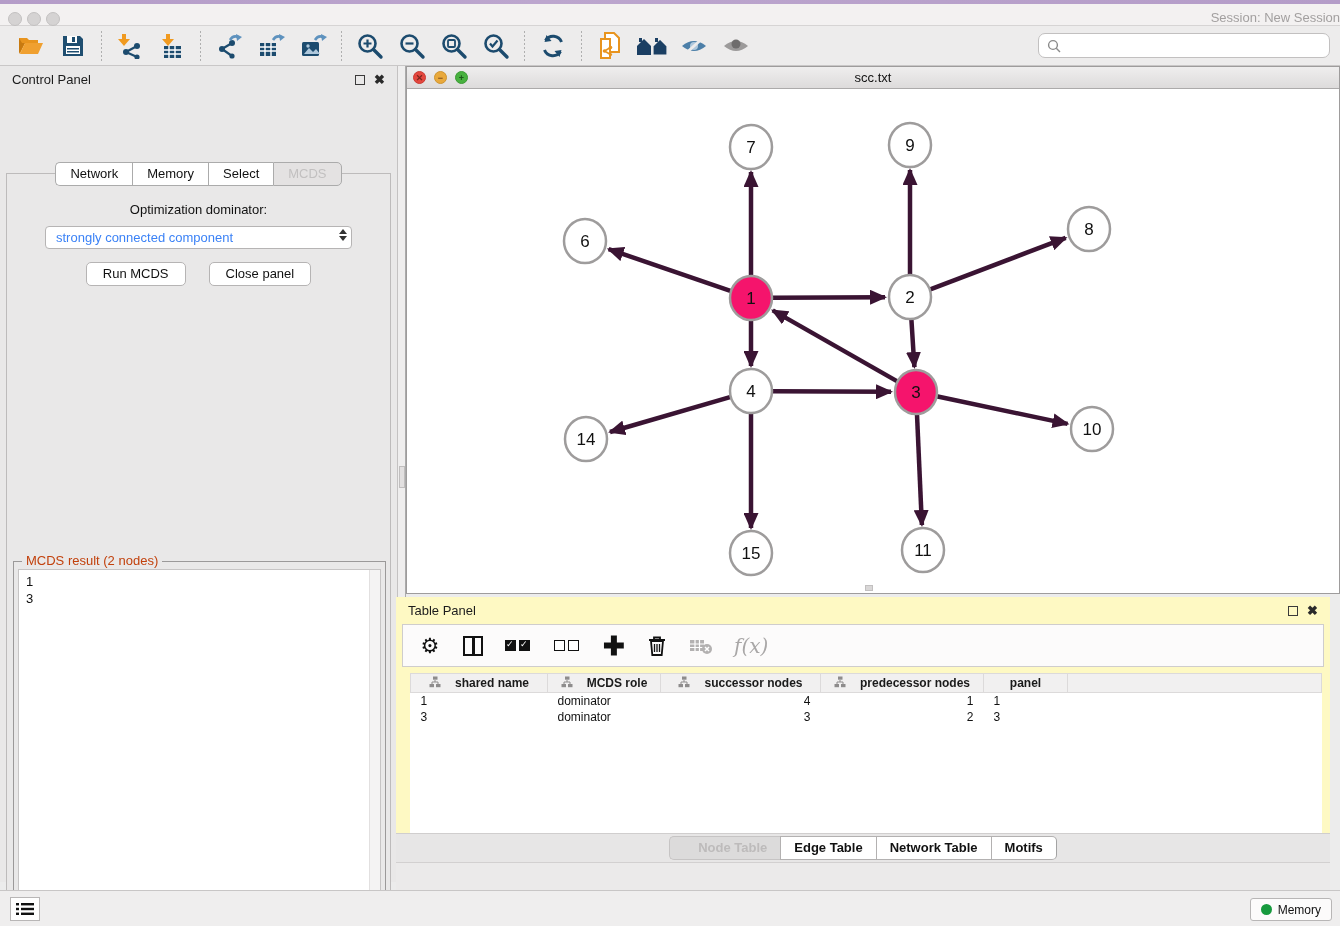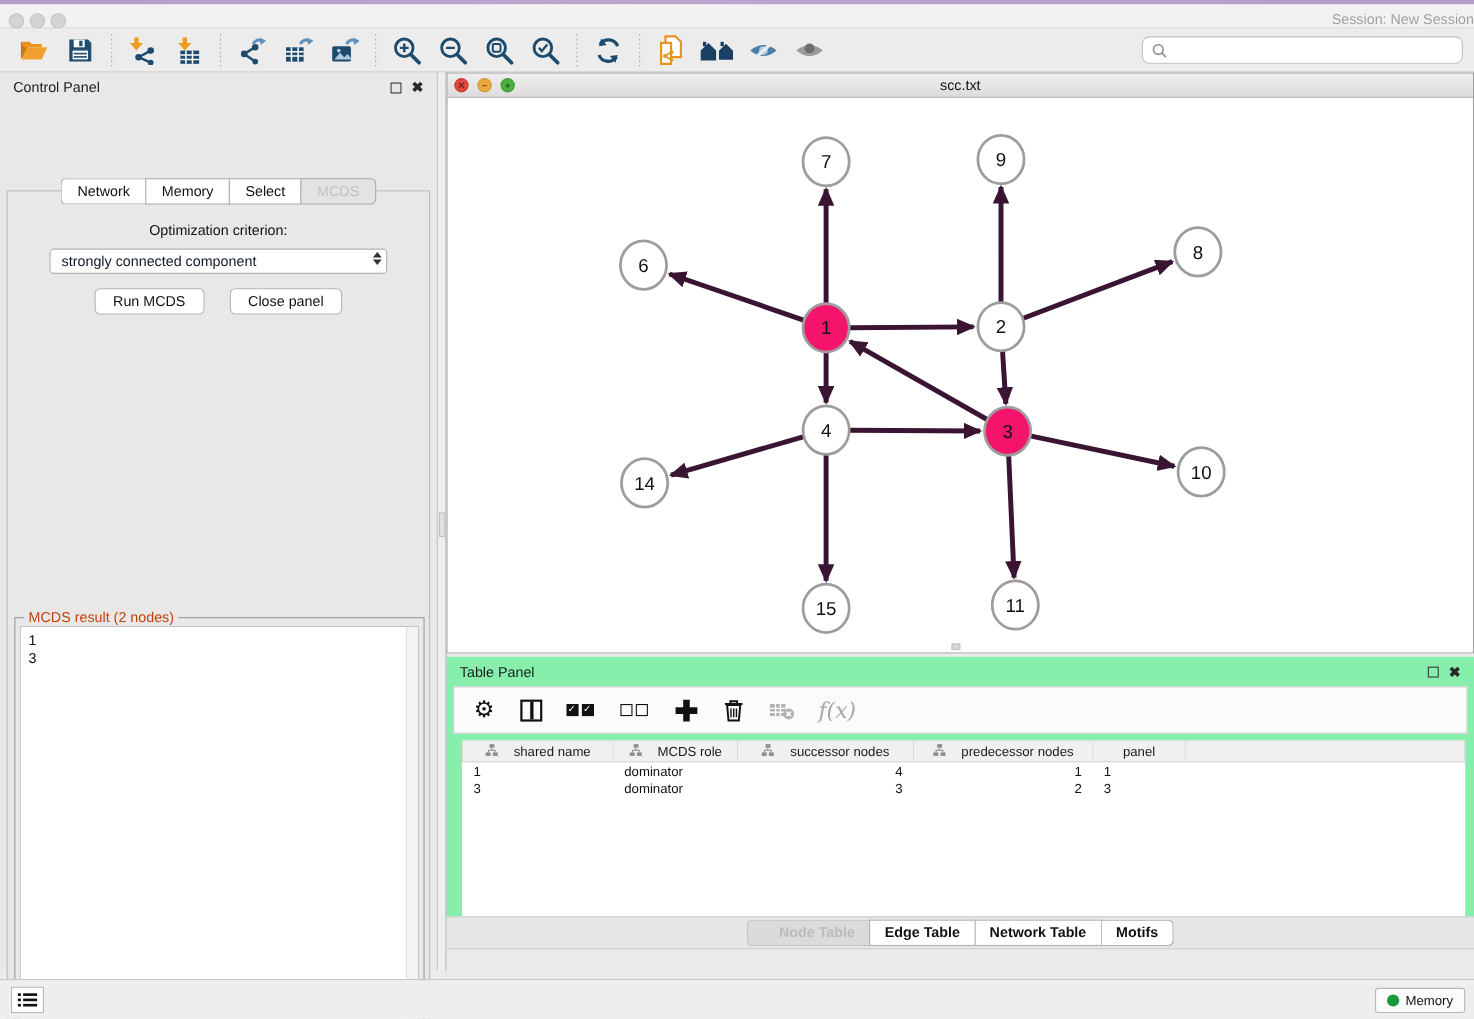--- a/index.html
+++ b/index.html
@@ -40,21 +40,21 @@
   .cp-tabs { position:absolute; left:0; top:96px; width:397px; display:flex; justify-content:center; z-index:2; }
   .cp-tab { font-size:13px; padding:3px 14px 4px; background:#FFFFFF; border:1px solid #ABABAB;
     border-right:none; color:#111; }
   .cp-tab:first-child { border-top-left-radius:5px; border-bottom-left-radius:5px; }
   .cp-tab:last-child { border-right:1px solid #ABABAB; border-top-right-radius:5px; border-bottom-right-radius:5px; }
   .cp-tab.disabled { background:#E4E2E2; color:#C2C0C0; }
   .cp-box { position:absolute; left:6px; top:107px; width:385px; height:771px; border:1px solid #BDBBBB;
     background:#E9E8E8; }
   .opt-label { text-align:center; margin-top:28px; font-size:13px; color:#111; }
   .select-ctl { margin:9px auto 0; width:307px; height:23px; background:#FFFFFF; border:1px solid #B6B4B4;
-    border-radius:4px; display:flex; align-items:center; font-size:13px; color:#0f172a; padding-left:10px; position:relative; }
+    border-radius:4px; display:flex; align-items:center; font-size:13px; color:#3b82f6; padding-left:10px; position:relative; }
   .select-ctl .stepper { position:absolute; right:4px; top:2px; display:flex; flex-direction:column; gap:2px; }
   .stepper i { width:0; height:0; border-left:4px solid transparent; border-right:4px solid transparent; display:block; }
   .stepper .up { border-bottom:5px solid #333; }
   .stepper .dn { border-top:5px solid #333; }
   .btn-row { display:flex; justify-content:center; gap:23px; margin-top:13px; }
   .cp-btn { font-size:13px; color:#111; background:#FFFFFF; border:1px solid #B6B4B4; border-radius:5px;
     padding:3px 16px 4px; font-family:"Liberation Sans",sans-serif; }
   .result-fieldset { position:absolute; left:6px; top:387px; width:373px; height:376px;
     border:1px solid #9B9999; background:#E9E8E8; }
   .result-legend { position:absolute; left:8px; top:-9px; background:#E9E8E8; padding:0 4px; font-size:13px; color:#c2410c; }
@@ -77,36 +77,36 @@
   .tl-red   { left:6px;  background:#E4473E; border:1px solid #C93B33; }
   .tl-yel   { left:27px; background:#E9A93C; border:1px solid #CE9430; }
   .tl-grn   { left:48px; background:#48B13F; border:1px solid #3C9A35; color:rgba(10,50,10,.7); }
   .net-title { position:absolute; left:0; right:0; top:0; text-align:center; font-size:13px; color:#111;
     line-height:21px; }
   .net-canvas { position:absolute; left:0; top:22px; width:932px; height:504px; background:#FFFFFF; }
   .net-bottom-handle { position:absolute; left:458px; bottom:2px; width:8px; height:6px; background:#D9D7D7;
     border:1px solid #C2C0C0; }
 
   
-  .table-panel { position:absolute; left:406px; top:597px; width:934px; height:293px; background:#86efac; }
+  .table-panel { position:absolute; left:396px; top:597px; width:934px; height:293px; background:#fef9c3; }
   .tp-toolbar { position:absolute; left:6px; top:27px; right:6px; height:43px; background:#FCFBFB;
     border:1px solid #CFCDCD; display:flex; align-items:center; padding-left:16px; gap:21px; }
   .tp-ic { display:flex; align-items:center; justify-content:center; min-width:22px; height:24px; color:#111; }
   .tp-gear { font-size:21px; line-height:22px; }
   .tp-colbox { width:20px; height:20px; border:2.5px solid #111; position:relative; }
   .tp-colbox:before { content:""; position:absolute; left:7px; top:0; bottom:0; width:2.5px; background:#111; }
   .cbx { width:11px; height:11px; display:inline-block; margin-right:3px; position:relative; }
   .cbx.on { background:#111; }
   .cbx.on:after { content:"✓"; color:#FFF; font-size:9px; position:absolute; left:1px; top:-1px; }
   .cbx.off { border:1.5px solid #111; background:#FFF; }
   .tp-plus { font-size:26px; font-weight:bold; line-height:22px; }
   .fx { font-family:"DejaVu Serif", serif; font-style:italic; font-size:20px; color:#A9A7A7; }
   .tbl-wrap { position:absolute; left:14px; top:76px; right:8px; height:178px; background:#FFFFFF; }
   table.nodes { border-collapse:collapse; width:100%; font-size:12px; table-layout:fixed; }
-  table.nodes th { background:#F1F0F0; border:1px solid #DCDADA; font-weight:normal; color:#1A1A1A;
+  table.nodes th { background:#F1F0F0; border:1px solid #DCDADA; font-weight:bold; color:#1A1A1A;
     height:19px; padding:0 4px; text-align:center; white-space:nowrap; overflow:hidden; }
   table.nodes th .hicon { vertical-align:-1px; margin-right:14px; }
   table.nodes td { height:16px; padding:0 10px; color:#111; white-space:nowrap; overflow:hidden; }
   td.col0 { padding-left:8px; }
   td.col2, td.col3 { text-align:right; padding-right:12px; }
   td.col4 { padding-left:12px; }
   .tp-tabs-strip { position:absolute; left:0px; bottom:28px; width:934px; height:29px; background:#E7E6E6;
     border-top:1px solid #D0CECE; display:flex; justify-content:center; align-items:center; }
   .tp-tab { font-size:13px; font-weight:bold; padding:3px 13px 4px; background:#FFFFFF;
     border:1px solid #B3B1B1; border-right:none; color:#111; }
@@ -289,21 +289,21 @@
         <span class="close-x">✖</span>
       </span>
     </div>
     <div class="cp-tabs">
       <span class="cp-tab">Network</span>
       <span class="cp-tab">Memory</span>
       <span class="cp-tab">Select</span>
       <span class="cp-tab disabled">MCDS</span>
     </div>
     <div class="cp-box">
-      <div class="opt-label">Optimization criterion:</div>
+      <div class="opt-label">Optimization dominator:</div>
       <div class="select-ctl">
         <span>strongly connected component</span>
         <span class="stepper">
             <i class="up"></i>
             <i class="dn"></i>
           </span>
       </div>
       <div class="btn-row">
         <button class="cp-btn">Run MCDS</button>
         <button class="cp-btn">Close panel</button>

